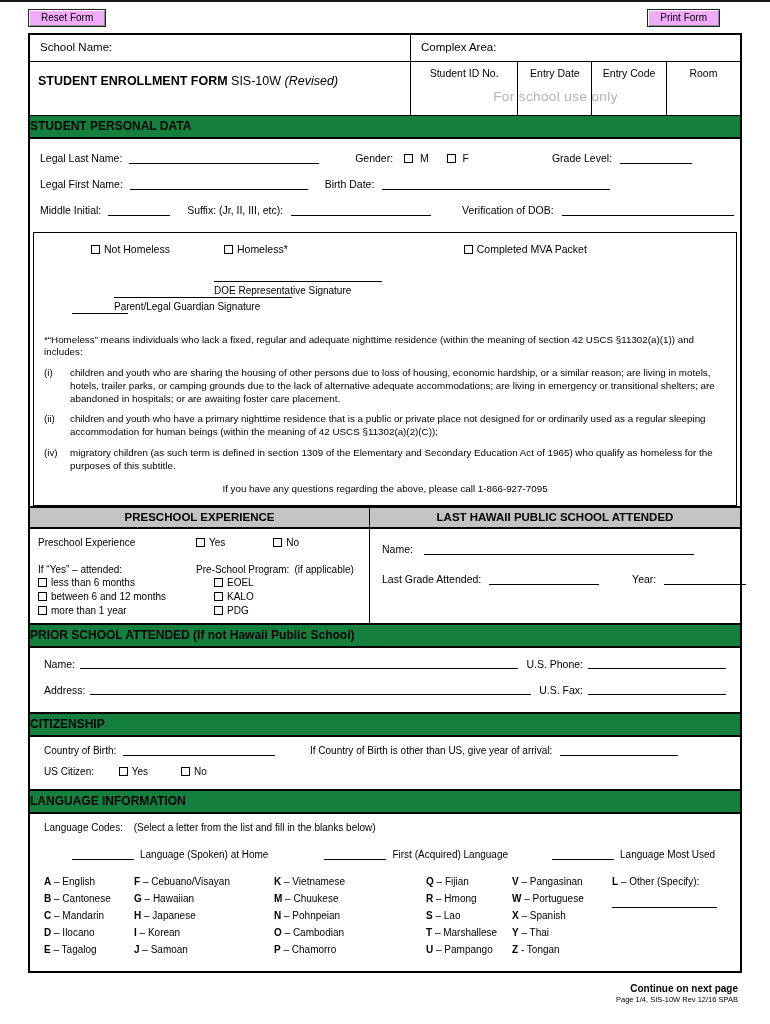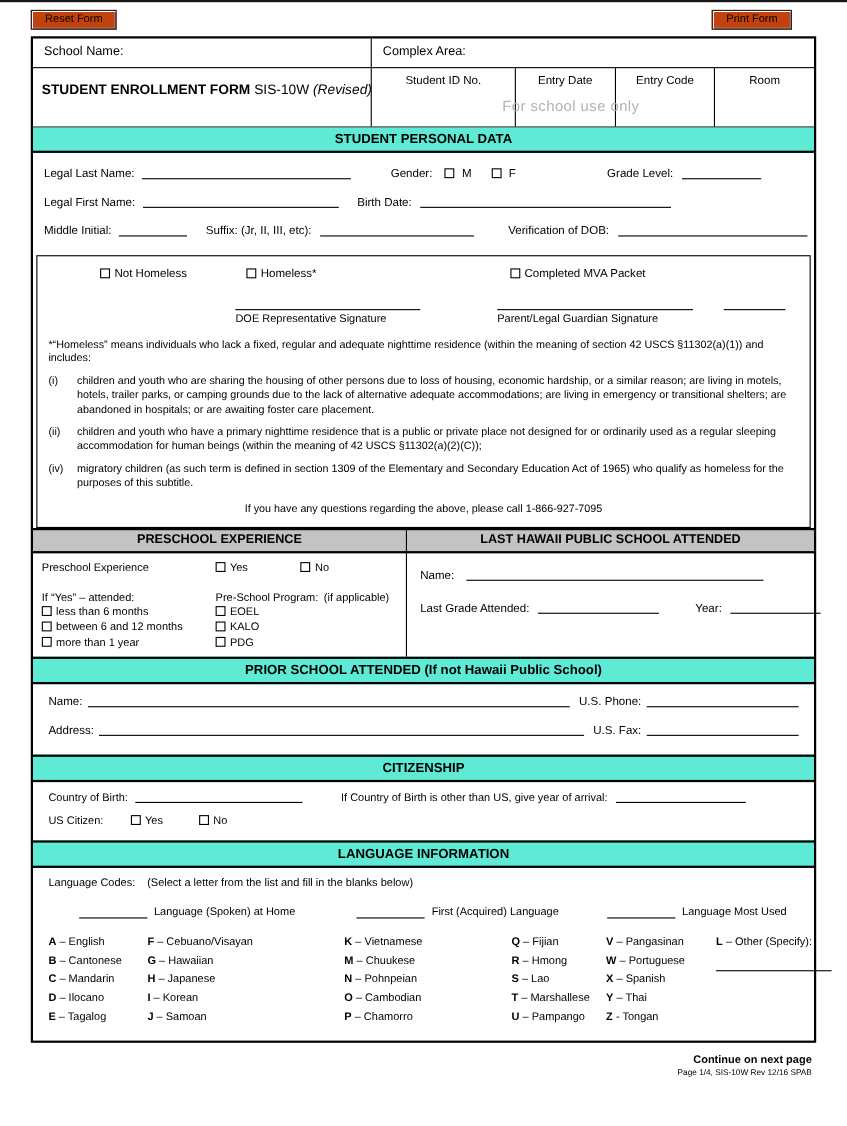--- a/index.html
+++ b/index.html
@@ -12,105 +12,105 @@
     position: relative;
     overflow: hidden;
   }
   .topline { position: absolute; top: 0; left: 0; width: 100%; height: 2px; background: #161616; }
 
   
   .toolbar { display: flex; justify-content: space-between; padding: 9px 50px 0 28px; }
   .fbtn {
     font-family: "Liberation Sans", sans-serif;
     font-size: 10px;
-    background: #c2410c;
+    background: #f0abfc;
     border: 1px solid #222;
     padding: 2px 12px 3px;
     box-shadow: inset 1px 1px 0 #ffffff, inset -1px -1px 0 #8f8f8f;
     cursor: pointer;
   }
 
   
   .form { margin: 6px 28px 0 28px; border: 2px solid #000; background: #fff; }
 
   .hrow { display: flex; }
-  .cell-l { width: 308px; flex: none; border-right: 1px solid #000; }
+  .cell-l { width: 381px; flex: none; border-right: 1px solid #000; }
   .cell-r { flex: 1; min-width: 0; }
   .r1 { border-bottom: 1px solid #000; }
   .r1 .cell-l, .r1 .cell-r { padding: 6px 10px 8px; font-size: 11.5px; }
   .r2 { border-bottom: 1px solid #000; height: 54px; }
   .title-cell { padding: 12px 8px; font-size: 12.5px; white-space: nowrap; }
   .title-main { font-weight: bold; text-align: right; }
   .title-rev { font-style: italic; }
   .office { position: relative; display: flex; }
   .office-col { flex: 1; border-left: 1px solid #000; text-align: center; padding-top: 5px; font-size: 10.5px; }
   .office-col:first-child { border-left: none; flex: 1.45; }
   .watermark { position: absolute; left: 0; right: 40px; top: 27px; text-align: center;
                color: #b3b3b3; font-size: 13.5px; letter-spacing: .4px; }
   .r3 .cell-l { padding: 4px 10px 6px; font-size: 11.5px; }
   .r3 .cell-r { background: #d6d6d6; padding: 5px 10px 6px; font-size: 10px; white-space: nowrap; }
 
   .secbar {
-    background: #5eead4;
+    background: #15803d;
     border-top: 2px solid #000;
     border-bottom: 2px solid #000;
-    text-align: center; font-weight: bold; font-size: 12px;
+    text-align: left; font-weight: bold; font-size: 12px;
     padding: 3px 0 4px;
   }
 
   .bl { display: inline-block; border-bottom: 1px solid #000; height: 11px; vertical-align: -2px; }
   .cb { display: inline-block; width: 9px; height: 9px; border: 1px solid #000; background: #fff;
         vertical-align: -1px; margin-right: 4px; }
 
   
   .personal { padding: 13px 10px 2px; font-size: 10.5px; white-space: nowrap; }
   .prow { margin-bottom: 14px; }
 
   
   .hbox { margin: 0 3px; border: 1px solid #000; padding: 10px 10px 4px; font-size: 9.8px; line-height: 1.3; }
   .cbrow { display: flex; font-size: 10.5px; white-space: nowrap; }
-  .sigrow { display: flex; margin-top: 24px; font-size: 10px; }
+  .sigrow { display: flex; margin-top: 24px; font-size: 10px; flex-direction: column; }
   .sigline { border-top: 1px solid #000; padding-top: 2px; }
   .hdef { margin-top: 11px; }
   .hitem { display: flex; margin-top: 8px; }
   .hnum { width: 26px; flex: none; }
   .htext { flex: 1; padding-right: 2px; }
   .hphone { text-align: center; margin: 11px 0 5px; }
 
   
   .tc-head { display: flex; }
   .tc-head .hcell { border-top: 2px solid #000; border-bottom: 2px solid #000; background: #c3c3c3;
                     font-weight: bold; font-size: 11.5px; text-align: center; padding: 3px 0 4px; }
   .tc-head .hl { width: 340px; flex: none; border-right: 1px solid #000; }
   .tc-head .hr { flex: 1; }
   .tc-body { display: flex; }
   .tc-left { width: 340px; flex: none; border-right: 1px solid #000; padding: 6px 8px 6px; font-size: 10px; }
   .tc-right { flex: 1; padding: 14px 12px 6px; font-size: 10.5px; white-space: nowrap; }
   .psrow { display: flex; white-space: nowrap; margin-top: 2px; }
   .ps-col1 { width: 158px; flex: none; }
-  .opt { line-height: 13px; margin-top: 1px; }
+  .opt { line-height: 13px; margin-top: 1px; gap: 18px; }
 
   
   .prior { padding: 10px 14px 2px; font-size: 10.5px; }
   .prior .row { display: flex; margin-bottom: 14px; white-space: nowrap; }
   .blf { flex: 1; border-bottom: 1px solid #000; height: 11px; margin: 0 8px 0 5px; }
 
   
   .citizen { padding: 8px 14px 2px; font-size: 10px; }
   .crow { display: flex; margin-bottom: 10px; white-space: nowrap; }
   .cleft { width: 266px; flex: none; }
 
   
   .language { padding: 8px 14px 10px; font-size: 10px; }
   .lrow2 { display: flex; margin: 16px 0 0 28px; white-space: nowrap; }
   .lang-grid { display: flex; margin-top: 16px; white-space: nowrap; }
   .lang-col { flex: none; }
   .lang-col.c0 { width: 90px; }
   .lang-col.c1 { width: 140px; }
-  .lang-col.c2 { width: 152px; margin-left: 39px; }
+  .lang-col.c2 { width: 152px; }
   .lang-col.c3 { width: 86px; }
   .lang-col.c4 { width: 100px; }
   .lang-col.c5 { flex: 1; }
   .lang-item { margin-bottom: 6px; }
 
   
   .footer { text-align: right; margin: 10px 32px 0 0; padding-left: 20px; }
   .f1 { font-weight: bold; font-size: 10px; }
   .f2 { font-size: 7.5px; margin-top: 1px; }
 </style>

